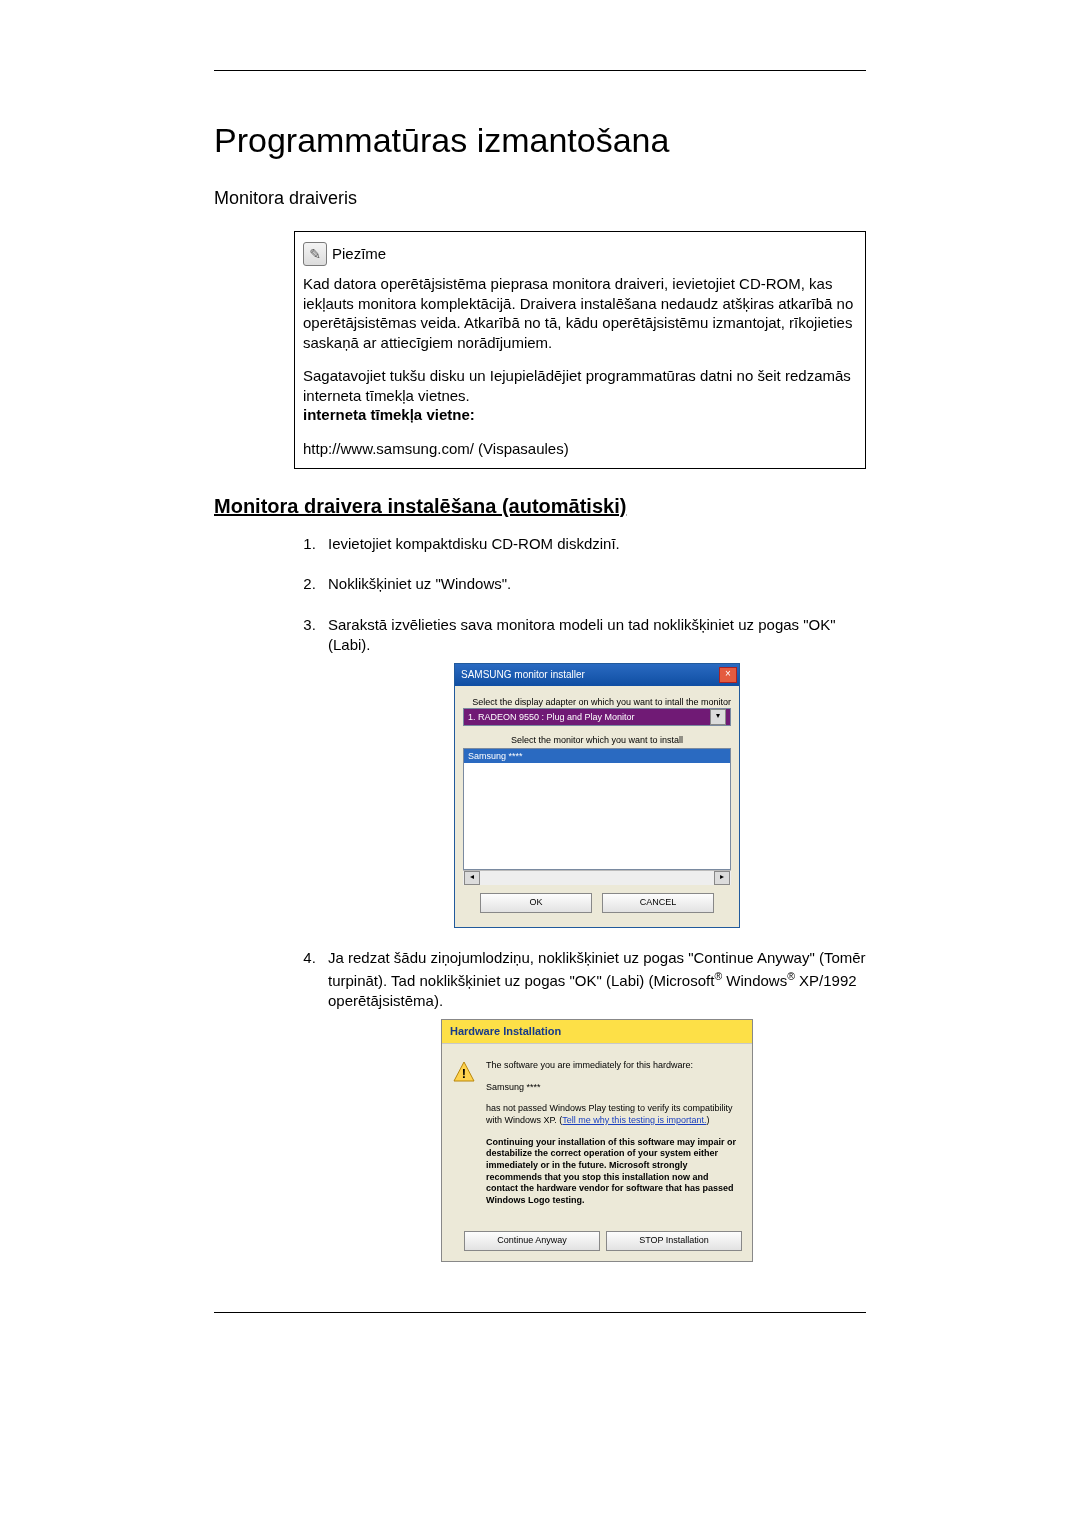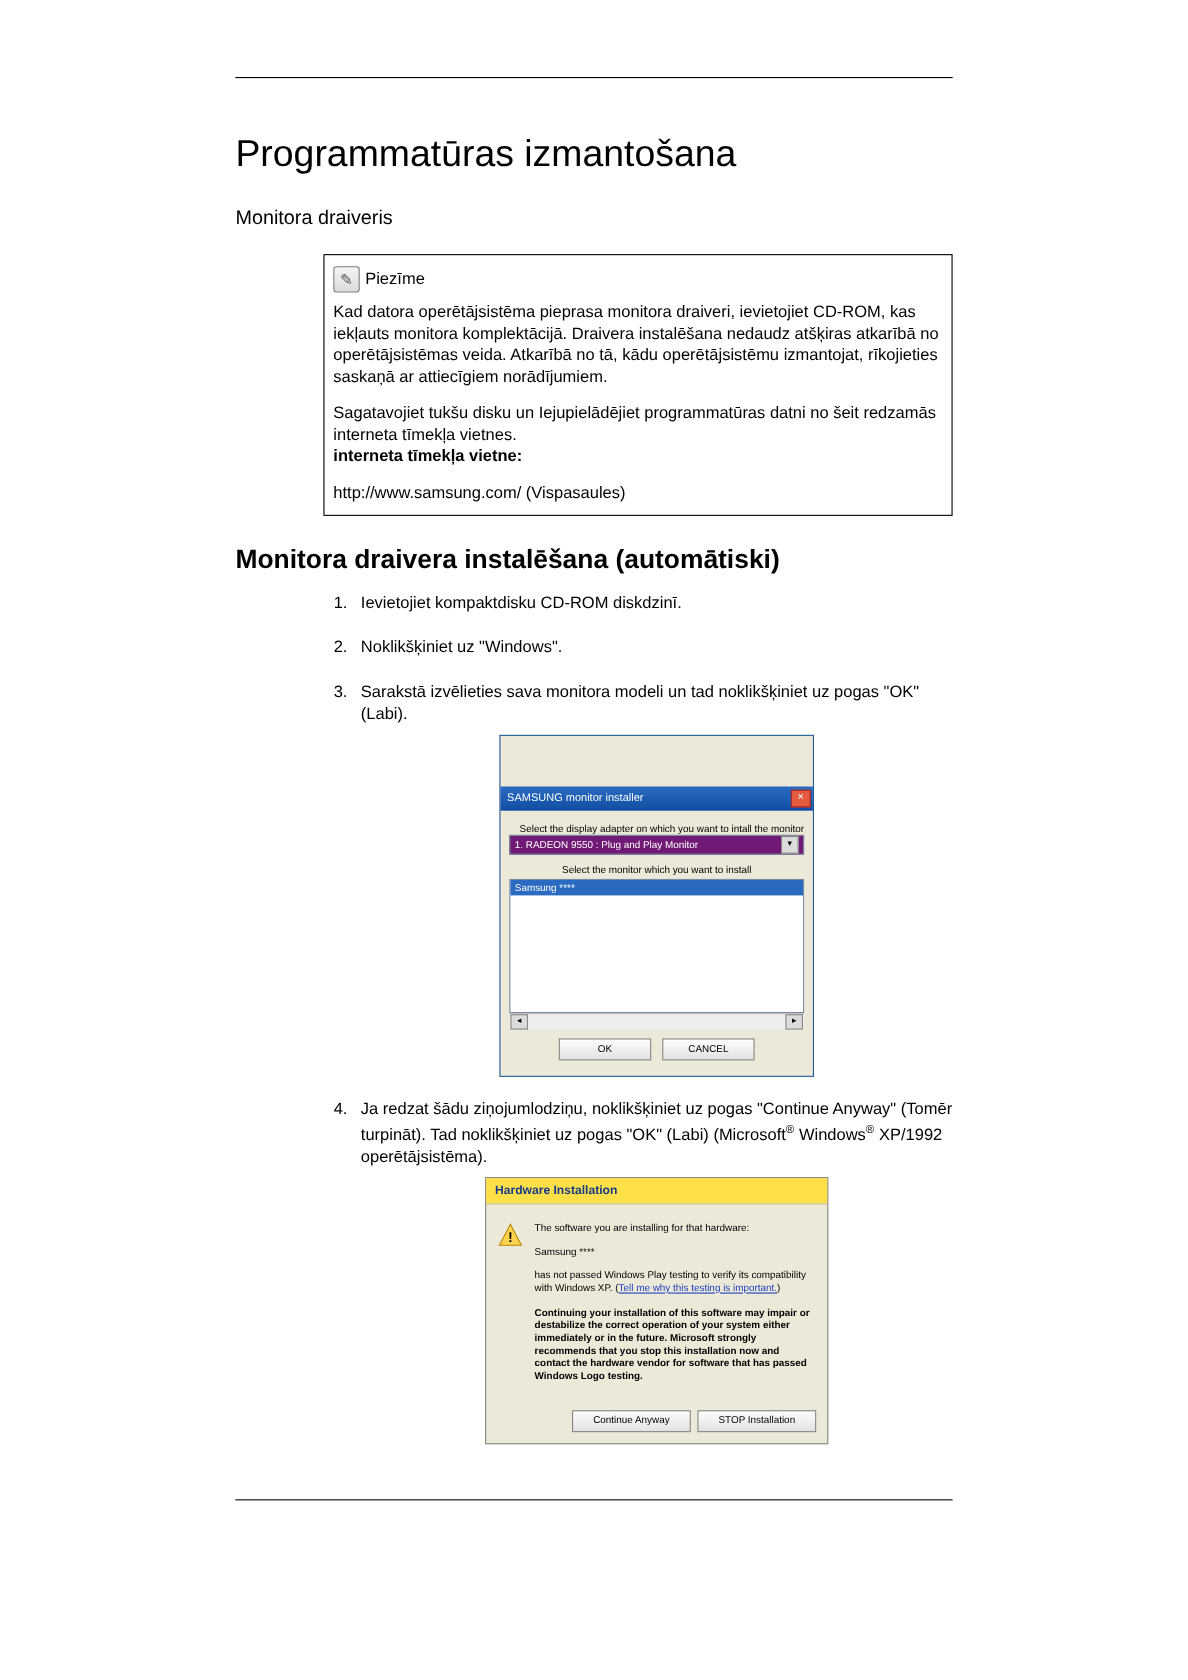--- a/index.html
+++ b/index.html
@@ -55,22 +55,23 @@
     align-items: center;
     justify-content: center;
     margin-right: 5px;
     font-size: 14px;
     color: #555;
   }
   .note-title { font-size: 15px; }
   .note-para { margin: 0 0 14px 0; }
   .bold-inline { font-weight: bold; }
   .subsection {
-    font-size: 24px;
+    font-size: 20px;
     margin: 26px 0 16px 0;
+    text-decoration: underline;
   }
   ol.steps {
     list-style: decimal;
     margin: 0 0 0 80px;
     padding-left: 26px;
     font-size: 15px;
   }
   ol.steps > li {
     padding-left: 8px;
     margin-bottom: 20px;
@@ -92,21 +93,20 @@
   }
   .dlg1-title {
     background: linear-gradient(#2a6ac1, #0f4ea2);
     color: #fff;
     display: flex;
     align-items: center;
     justify-content: space-between;
     padding: 2px 2px 2px 6px;
     font-size: 10px;
     height: 18px;
-    margin-top: 46px;
   }
   .dlg1-title .closebtn {
     width: 16px;
     height: 14px;
     background: #e45b3f;
     border: 1px solid #a22;
     color: #fff;
     font-size: 10px;
     line-height: 12px;
     text-align: center;
@@ -154,21 +154,21 @@
     padding: 8px 0 4px 0;
   }
   .winbtn {
     min-width: 66px;
     height: 18px;
     background: linear-gradient(#fdfdfd,#e2e2e2);
     border: 1px solid #888;
     font-size: 9px;
     text-align: center;
     line-height: 16px;
-    padding: 0 8px;
+    padding: 0 22px;
   }
 
   
   .dlg2 {
     width: 310px;
     background: #ece9d8;
     border: 1px solid #888;
     font-family: Tahoma, Arial, sans-serif;
     font-size: 9px;
     color: #000;
@@ -266,21 +266,21 @@
         <div class="dlg2">
           <div class="dlg2-title">Hardware Installation</div>
           <div class="dlg2-body">
             <div class="warn-icon">
               <svg viewBox="0 0 24 24">
                   <polygon points="12,2 22,21 2,21" fill="#ffd34e" stroke="#b8860b" stroke-width="1"></polygon>
                   <text x="12" y="18" text-anchor="middle" font-size="13" font-weight="bold" fill="#000">!</text>
                 </svg>
             </div>
             <div class="dlg2-text">
-              <p>The software you are installing for that hardware:</p>
+              <p>The software you are immediately for this hardware:</p>
               <p>Samsung ****</p>
               <p>
                 <span>has not passed Windows Play testing to verify its compatibility with Windows XP. (</span><span class="linklike">Tell me why this testing is important.</span><span>)</span>
               </p>
               <p style="font-weight:bold">Continuing your installation of this software may impair or destabilize the correct operation of your system either immediately or in the future. Microsoft strongly recommends that you stop this installation now and contact the hardware vendor for software that has passed Windows Logo testing.</p>
             </div>
           </div>
           <div class="dlg2-btnrow">
             <div class="winbtn" style="min-width:90px">Continue Anyway</div>
             <div class="winbtn" style="min-width:90px">STOP Installation</div>

